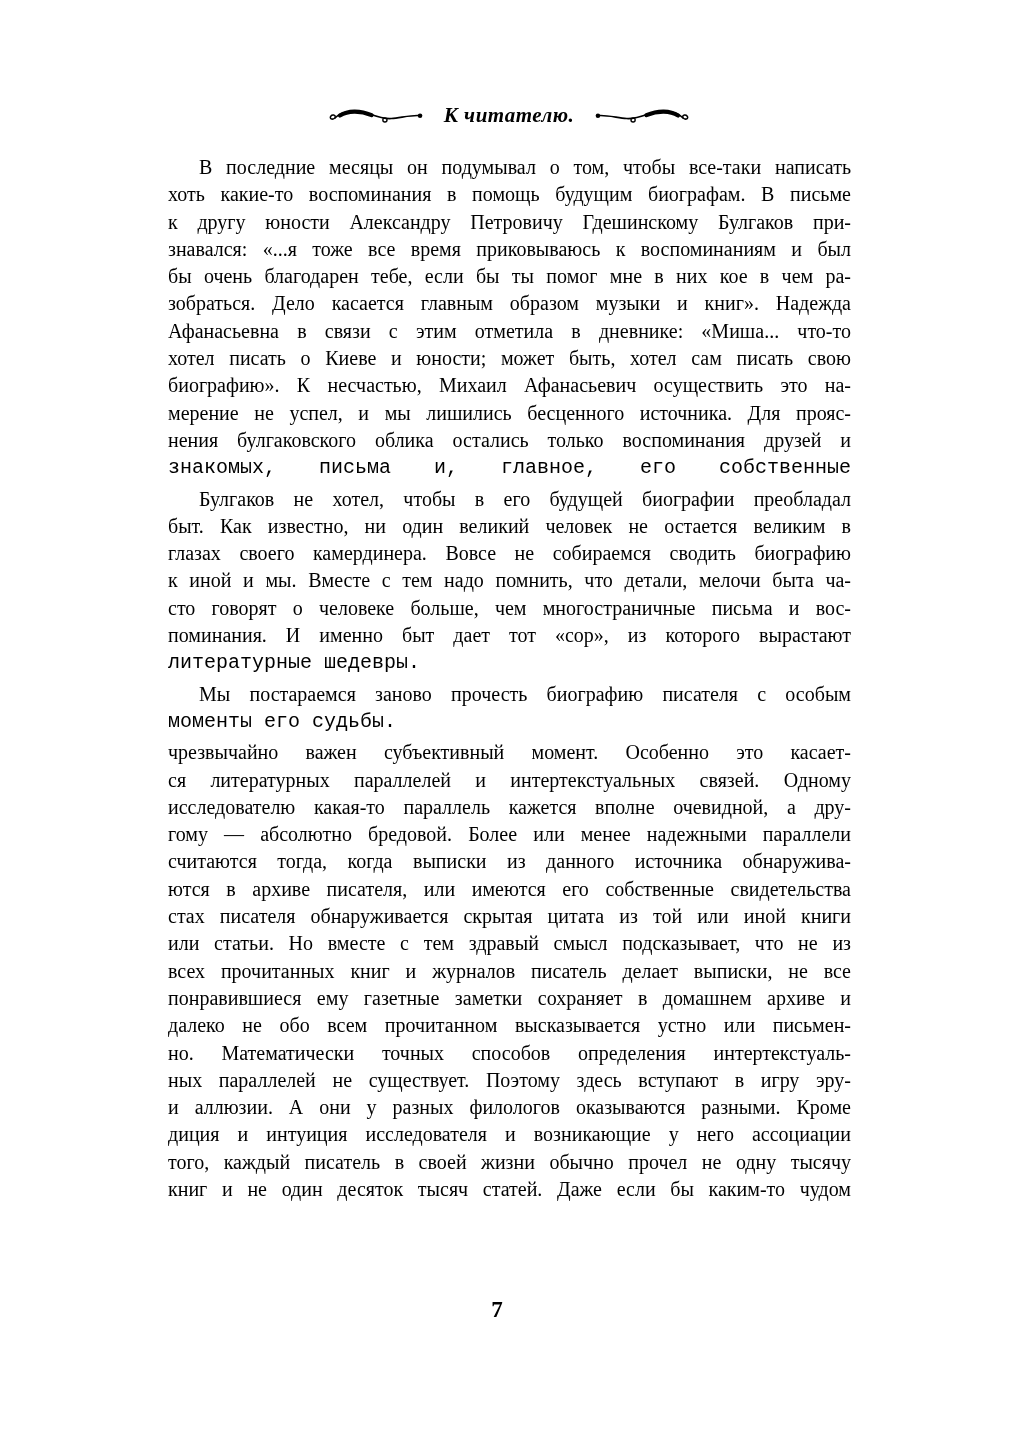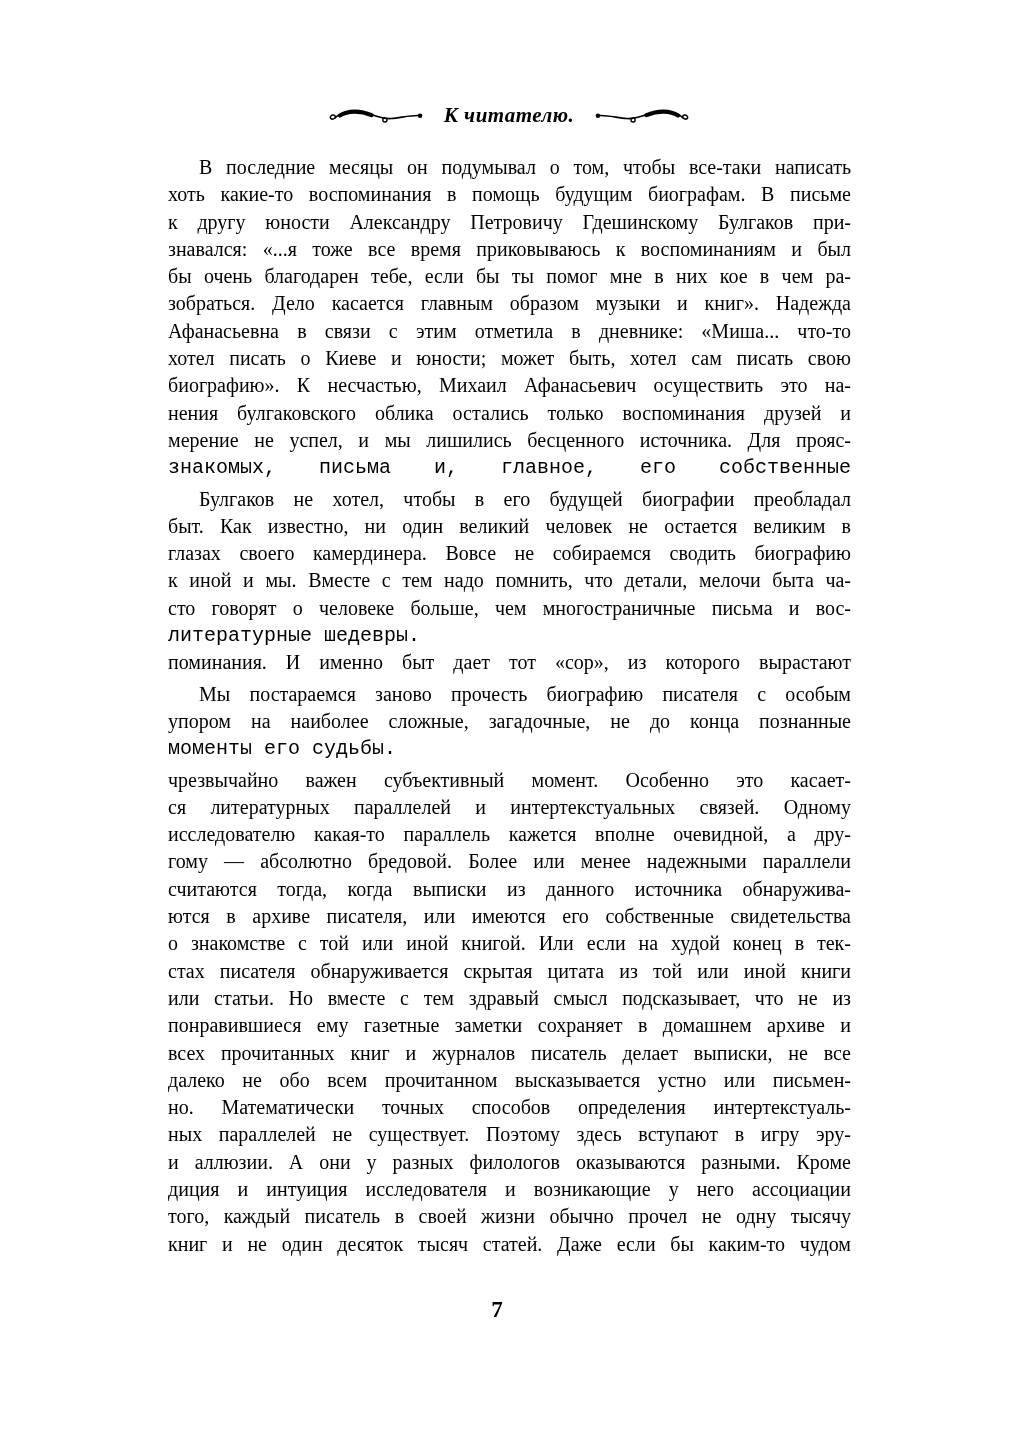--- a/index.html
+++ b/index.html
@@ -118,50 +118,48 @@
       <div class="para">
         <div class="line first">В последние месяцы он подумывал о том, чтобы все-таки написать</div>
         <div class="line">хоть какие-то воспоминания в помощь будущим биографам. В письме</div>
         <div class="line">к другу юности Александру Петровичу Гдешинскому Булгаков при-</div>
         <div class="line">знавался: «...я тоже все время приковываюсь к воспоминаниям и был</div>
         <div class="line">бы очень благодарен тебе, если бы ты помог мне в них кое в чем ра-</div>
         <div class="line">зобраться. Дело касается главным образом музыки и книг». Надежда</div>
         <div class="line">Афанасьевна в связи с этим отметила в дневнике: «Миша... что-то</div>
         <div class="line">хотел писать о Киеве и юности; может быть, хотел сам писать свою</div>
         <div class="line">биографию». К несчастью, Михаил Афанасьевич осуществить это на-</div>
+        <div class="line">мерение не успел, и мы лишились бесценного источника. Для прояс-</div>
         <div class="line">нения булгаковского облика остались только воспоминания друзей и</div>
-        <div class="line">мерение не успел, и мы лишились бесценного источника. Для прояс-</div>
         <div class="line para-end">знакомых, письма и, главное, его собственные произведения.</div>
       </div>
       <div class="para">
         <div class="line first">Булгаков не хотел, чтобы в его будущей биографии преобладал</div>
         <div class="line">быт. Как известно, ни один великий человек не остается великим в</div>
         <div class="line">глазах своего камердинера. Вовсе не собираемся сводить биографию</div>
         <div class="line">к иной и мы. Вместе с тем надо помнить, что детали, мелочи быта ча-</div>
         <div class="line">сто говорят о человеке больше, чем многостраничные письма и вос-</div>
+        <div class="line">поминания. И именно быт дает тот «сор», из которого вырастают</div>
         <div class="line para-end">литературные шедевры.</div>
-        <div class="line">поминания. И именно быт дает тот «сор», из которого вырастают</div>
       </div>
       <div class="para">
         <div class="line first">Мы постараемся заново прочесть биографию писателя с особым</div>
-        <div class="line">упором на наиболее сложные, загадочные, не до конца познанные</div>
         <div class="line para-end">моменты его судьбы.</div>
       </div>
       <div class="para">
         <div class="line">чрезвычайно важен субъективный момент. Особенно это касает-</div>
         <div class="line">ся литературных параллелей и интертекстуальных связей. Одному</div>
         <div class="line">исследователю какая-то параллель кажется вполне очевидной, а дру-</div>
         <div class="line">гому — абсолютно бредовой. Более или менее надежными параллели</div>
         <div class="line">считаются тогда, когда выписки из данного источника обнаружива-</div>
         <div class="line">ются в архиве писателя, или имеются его собственные свидетельства</div>
-        <div class="line">о знакомстве с той или иной книгой. Или если на худой конец в тек-</div>
         <div class="line">стах писателя обнаруживается скрытая цитата из той или иной книги</div>
         <div class="line">или статьи. Но вместе с тем здравый смысл подсказывает, что не из</div>
+        <div class="line">всех прочитанных книг и журналов писатель делает выписки, не все</div>
         <div class="line">понравившиеся ему газетные заметки сохраняет в домашнем архиве и</div>
-        <div class="line">всех прочитанных книг и журналов писатель делает выписки, не все</div>
         <div class="line">далеко не обо всем прочитанном высказывается устно или письмен-</div>
         <div class="line">но. Математически точных способов определения интертекстуаль-</div>
         <div class="line">ных параллелей не существует. Поэтому здесь вступают в игру эру-</div>
         <div class="line">и аллюзии. А они у разных филологов оказываются разными. Кроме</div>
         <div class="line">диция и интуиция исследователя и возникающие у него ассоциации</div>
         <div class="line">того, каждый писатель в своей жизни обычно прочел не одну тысячу</div>
         <div class="line">книг и не один десяток тысяч статей. Даже если бы каким-то чудом</div>
       </div>
     </div>
 

